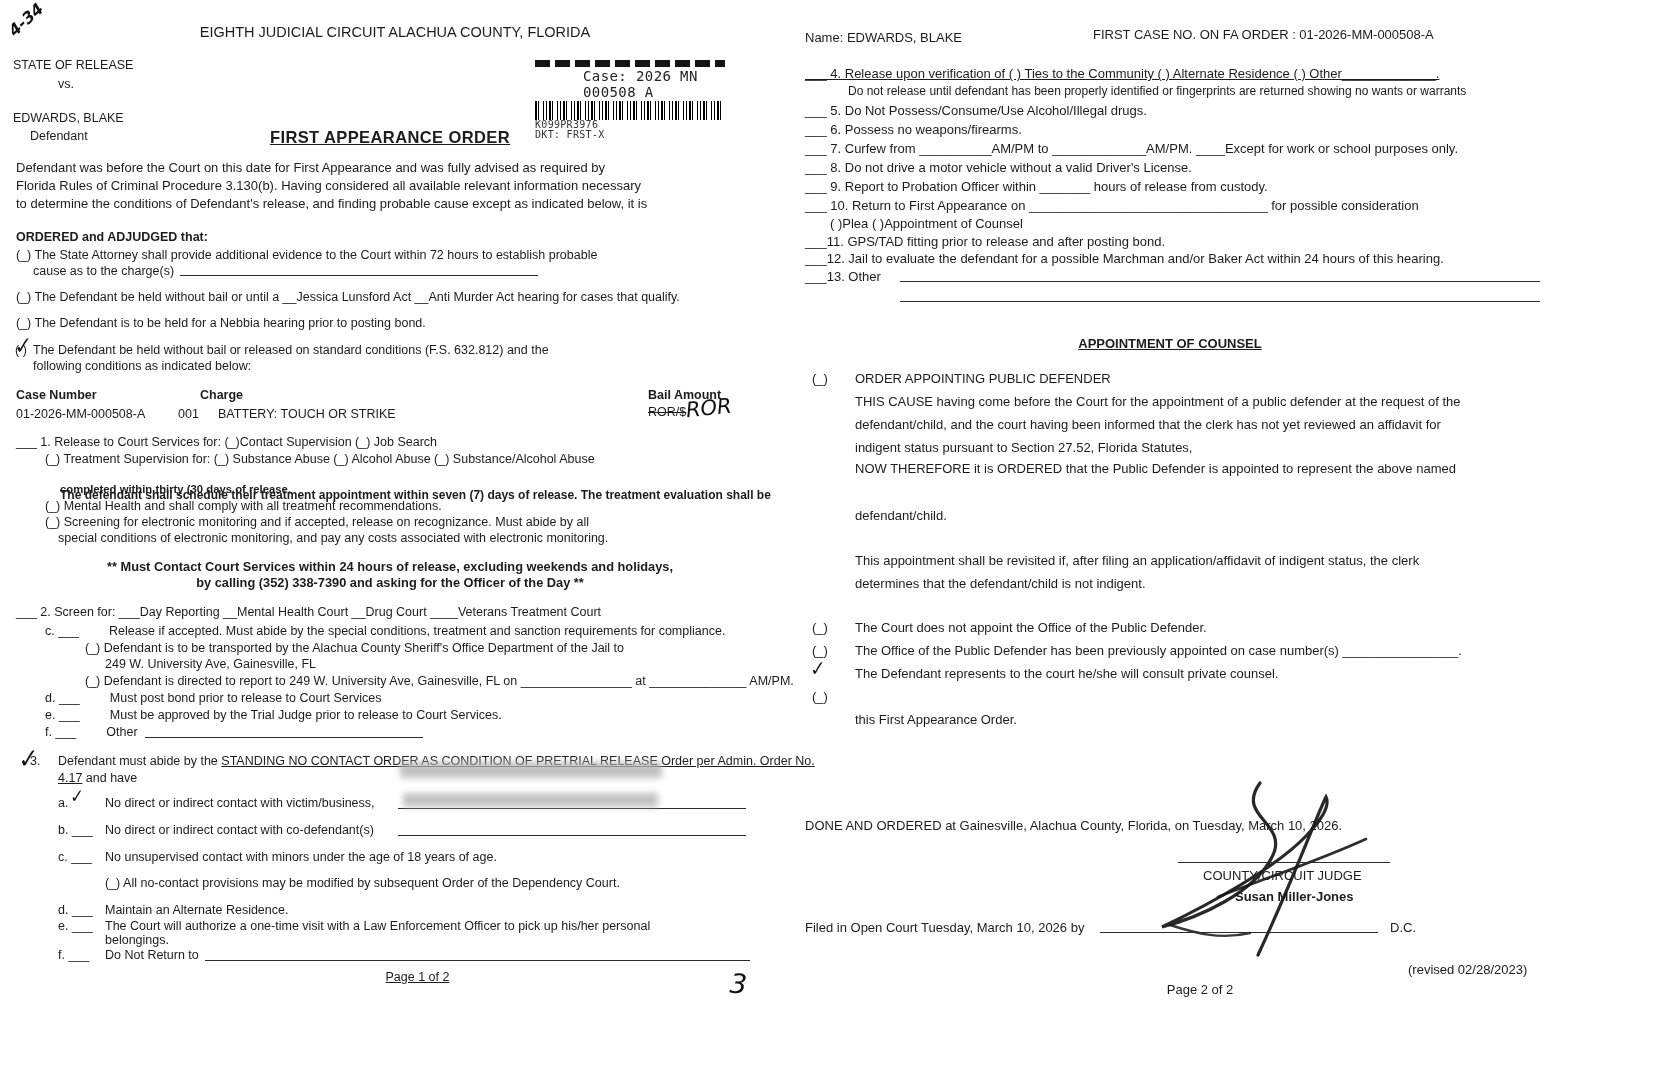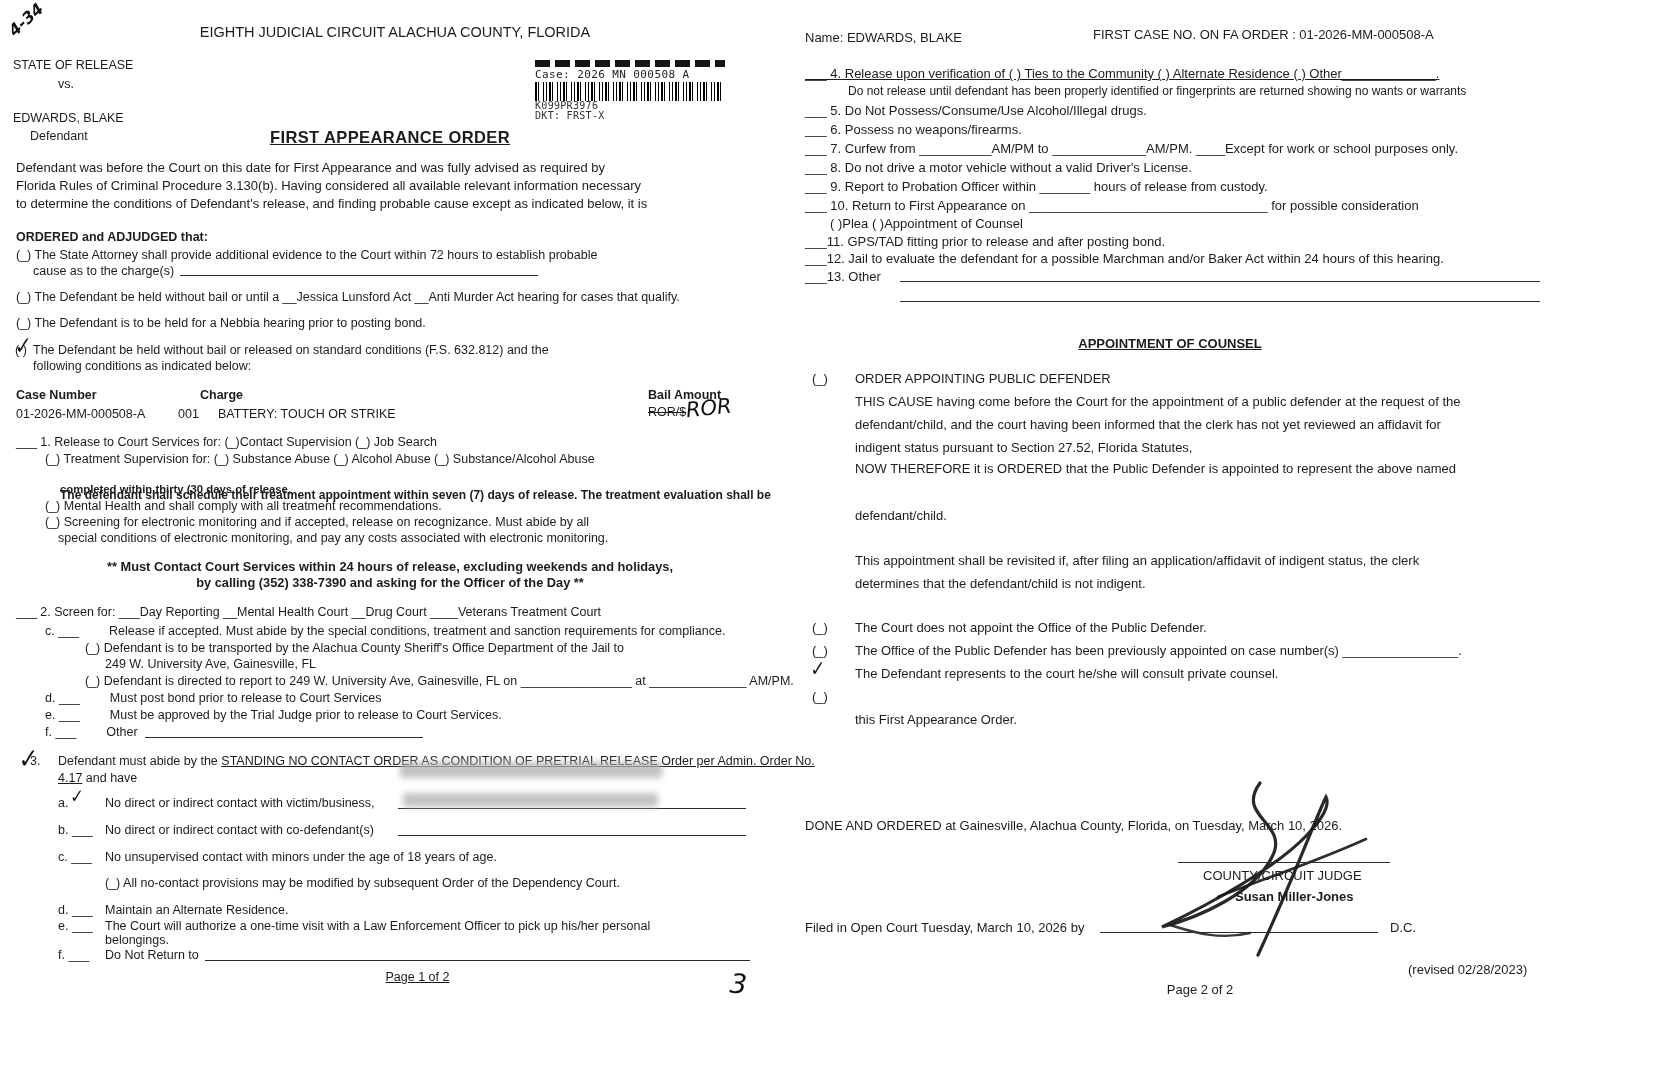--- a/index.html
+++ b/index.html
@@ -20,21 +20,21 @@
   .hw { font-family:"DejaVu Sans", sans-serif; font-style:italic; color:#101010; }
   .hw-check { position:absolute; font-family:"DejaVu Sans", sans-serif; font-weight:bold;
               color:#141414; transform:rotate(-10deg) skewX(-8deg); }
   .rule { position:absolute; height:1px; border-bottom:1.2px solid #2b2b2b; }
   .redact { position:absolute; background:#b3b3b3; filter:blur(3px); opacity:.8; border-radius:2px; }
   .strike { text-decoration:line-through; }
   .gap { padding-left:30px; }
   
   .barcode { position:absolute; left:535px; top:60px; width:190px; }
   .bc-top { height:7px; background:repeating-linear-gradient(90deg,#151515 0 15px,#fff 15px 20px); }
-  .bc-case { font-family:"DejaVu Sans Mono", monospace; font-size:11px; letter-spacing:.4px; padding:1px 0; color:#222; }
+  .bc-case { font-family:"DejaVu Sans Mono", monospace; font-size:14px; letter-spacing:.4px; padding:1px 0; color:#222;margin-left:48px; }
   .bc-stripes { height:19px; background:repeating-linear-gradient(90deg,#000 0 2px,#fff 2px 3px,#000 3px 4px,#fff 4px 8px,#000 8px 9px,#fff 9px 11px,#000 11px 12px,#fff 12px 14px); }
   .bc-small { font-family:"DejaVu Sans Mono", monospace; font-size:10px; line-height:9.5px; letter-spacing:.3px; color:#333; }
   .sig-svg { position:absolute; left:300px; top:775px; }
   .corner { transform:rotate(-42deg); font-size:16px; font-weight:bold; }
 </style>
 </head>
 <body>
 
 <div class="sheet">
 

